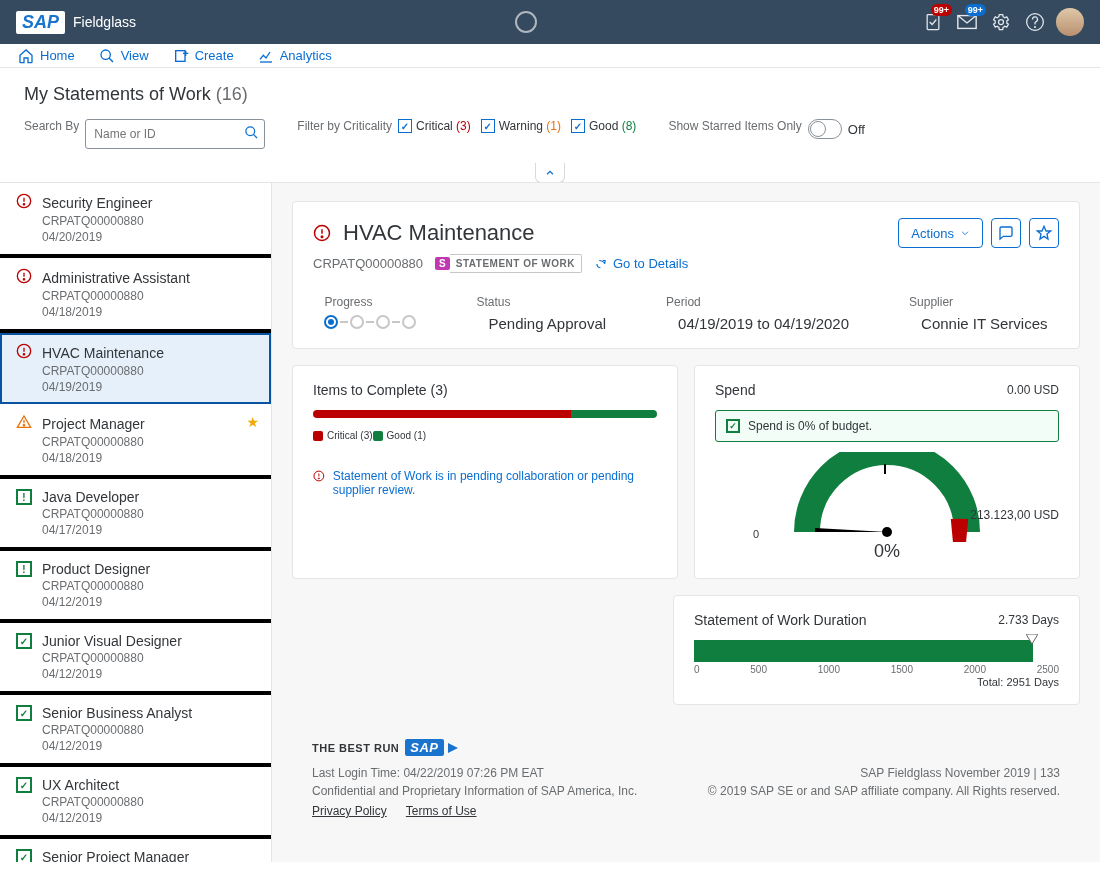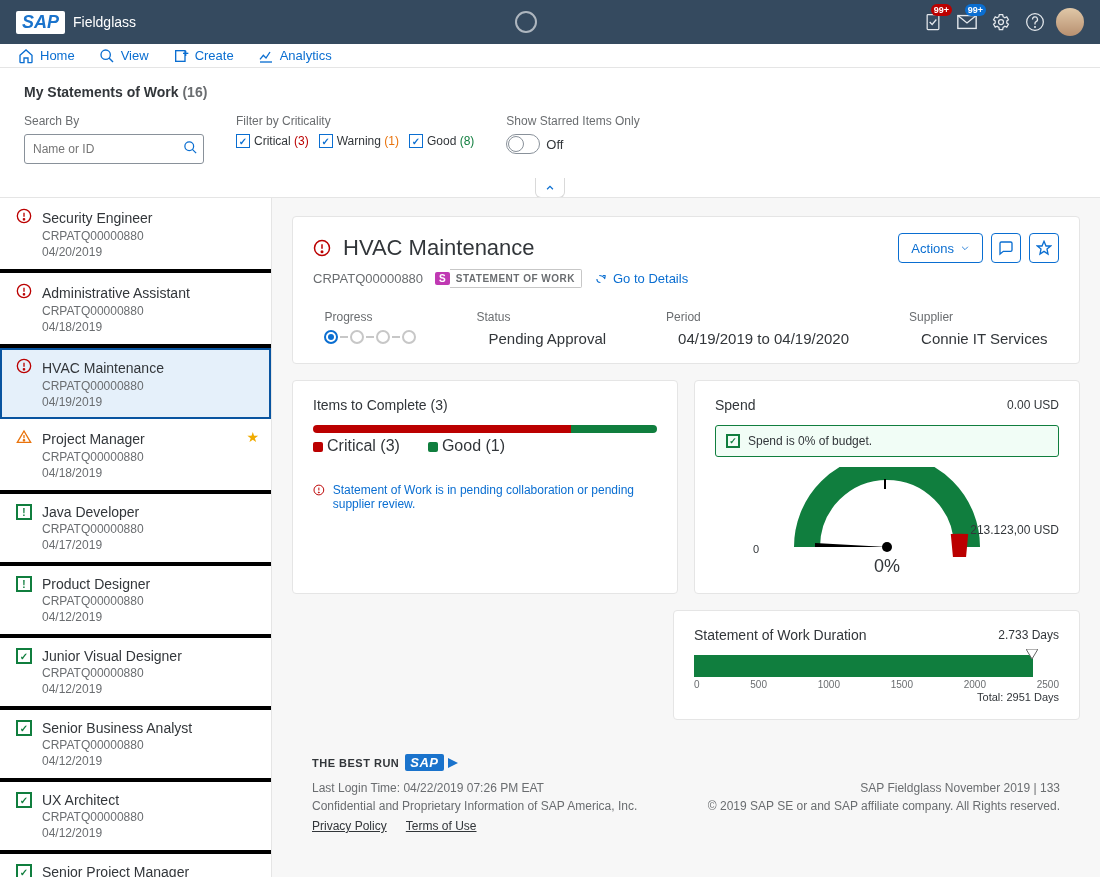--- a/index.html
+++ b/index.html
@@ -16,24 +16,24 @@
   .search-box .icon{position:absolute;right:6px;top:5px;color:#d1d5db;}
   .header-icon{width:34px;height:34px;display:flex;align-items:center;justify-content:center;color:#e5e9ed;font-size:18px;position:relative;cursor:pointer;}
   .badge{position:absolute;top:-1px;right:-2px;background:#bb0000;color:#fff;font-size:9px;line-height:12px;padding:0 3px;border-radius:6px;font-weight:bold;}
   .badge.blue{background:#0a6ed1;}
   .avatar{width:28px;height:28px;border-radius:50%;background:linear-gradient(#e0c8a8,#b89070);margin-left:4px;}
   
   .nav-bar{height:24px;border-bottom:1px solid #e5e5e5;display:flex;align-items:center;padding:0 18px;gap:24px;}
   .nav-item{color:#0a6ed1;display:flex;align-items:center;gap:6px;font-size:13px;cursor:pointer;}
   
   .page-head{padding:16px 24px 0;}
-  .page-title{font-size:14px;font-weight:700;color:#32363a;}
+  .page-title{font-size:18px;font-weight:400;color:#32363a;}
   .page-title .count{color:#6a6d70;}
   .filter-row{display:flex;align-items:flex-start;gap:32px;margin-top:14px;padding-bottom:14px;}
-  .filter-group{display:flex;flex-direction:column;gap:6px;}
+  .filter-group{display:flex;flex-direction:row;gap:6px;}
   .filter-label{font-size:12px;color:#6a6d70;}
   .search-input{position:relative;}
   .search-input input{height:30px;width:180px;border:1px solid #89919a;border-radius:3px;padding:0 26px 0 8px;font-size:12px;}
   .search-input .icon{position:absolute;right:6px;top:6px;color:#0a6ed1;}
   .crit-filters{display:flex;gap:10px;align-items:center;}
   .chk{width:14px;height:14px;border:1px solid #0a6ed1;display:inline-flex;align-items:center;justify-content:center;color:#0a6ed1;font-size:10px;font-weight:bold;margin-right:4px;}
   .crit-item{display:flex;align-items:center;font-size:12px;}
   .cnt-red{color:#bb0000;}
   .cnt-orange{color:#e9730c;}
   .cnt-green{color:#107e3e;}
@@ -73,21 +73,21 @@
   .steps{display:flex;align-items:center;gap:2px;}
   .step{width:14px;height:14px;border:2px solid #c7c7c7;border-radius:50%;}
   .step.active{border-color:#0a6ed1;position:relative;}
   .step.active:after{content:"";width:6px;height:6px;background:#0a6ed1;border-radius:50%;position:absolute;top:2px;left:2px;}
   .step-line{width:8px;height:2px;background:#c7c7c7;}
   
   .card-row{display:flex;gap:16px;}
   .card-row .card{flex:1;}
   .card-title{font-size:14px;color:#32363a;margin-bottom:12px;display:flex;justify-content:space-between;align-items:center;}
   .bar{height:8px;width:100%;border-radius:4px;background:linear-gradient(to right,#bb0000 0%,#bb0000 75%,#107e3e 75%,#107e3e 100%);}
-  .legend{display:flex;gap:28px;margin-top:4px;font-size:16px;}
+  .legend{display:flex;gap:0;margin-top:12px;font-size:10px;}
   .legend .dot{width:10px;height:10px;border-radius:2px;display:inline-block;margin-right:4px;vertical-align:middle;}
   .pending-msg{display:flex;gap:8px;margin-top:28px;font-size:12px;}
   .pending-msg .txt{color:#0a6ed1;}
   .spend-info{border:1px solid #107e3e;background:#f1fdf6;padding:8px 10px;display:flex;align-items:center;gap:8px;color:#32363a;font-size:12px;border-radius:3px;}
   .gauge-wrap{position:relative;text-align:center;margin-top:10px;}
   .gauge-max{position:absolute;right:0;bottom:40px;font-size:12px;}
   .gauge-pct{font-size:18px;margin-top:-4px;}
   .duration-axis{display:flex;justify-content:space-between;font-size:10px;color:#6a6d70;margin-top:2px;}
   
   .footer{padding:18px 20px;color:#6a6d70;font-size:12px;}

